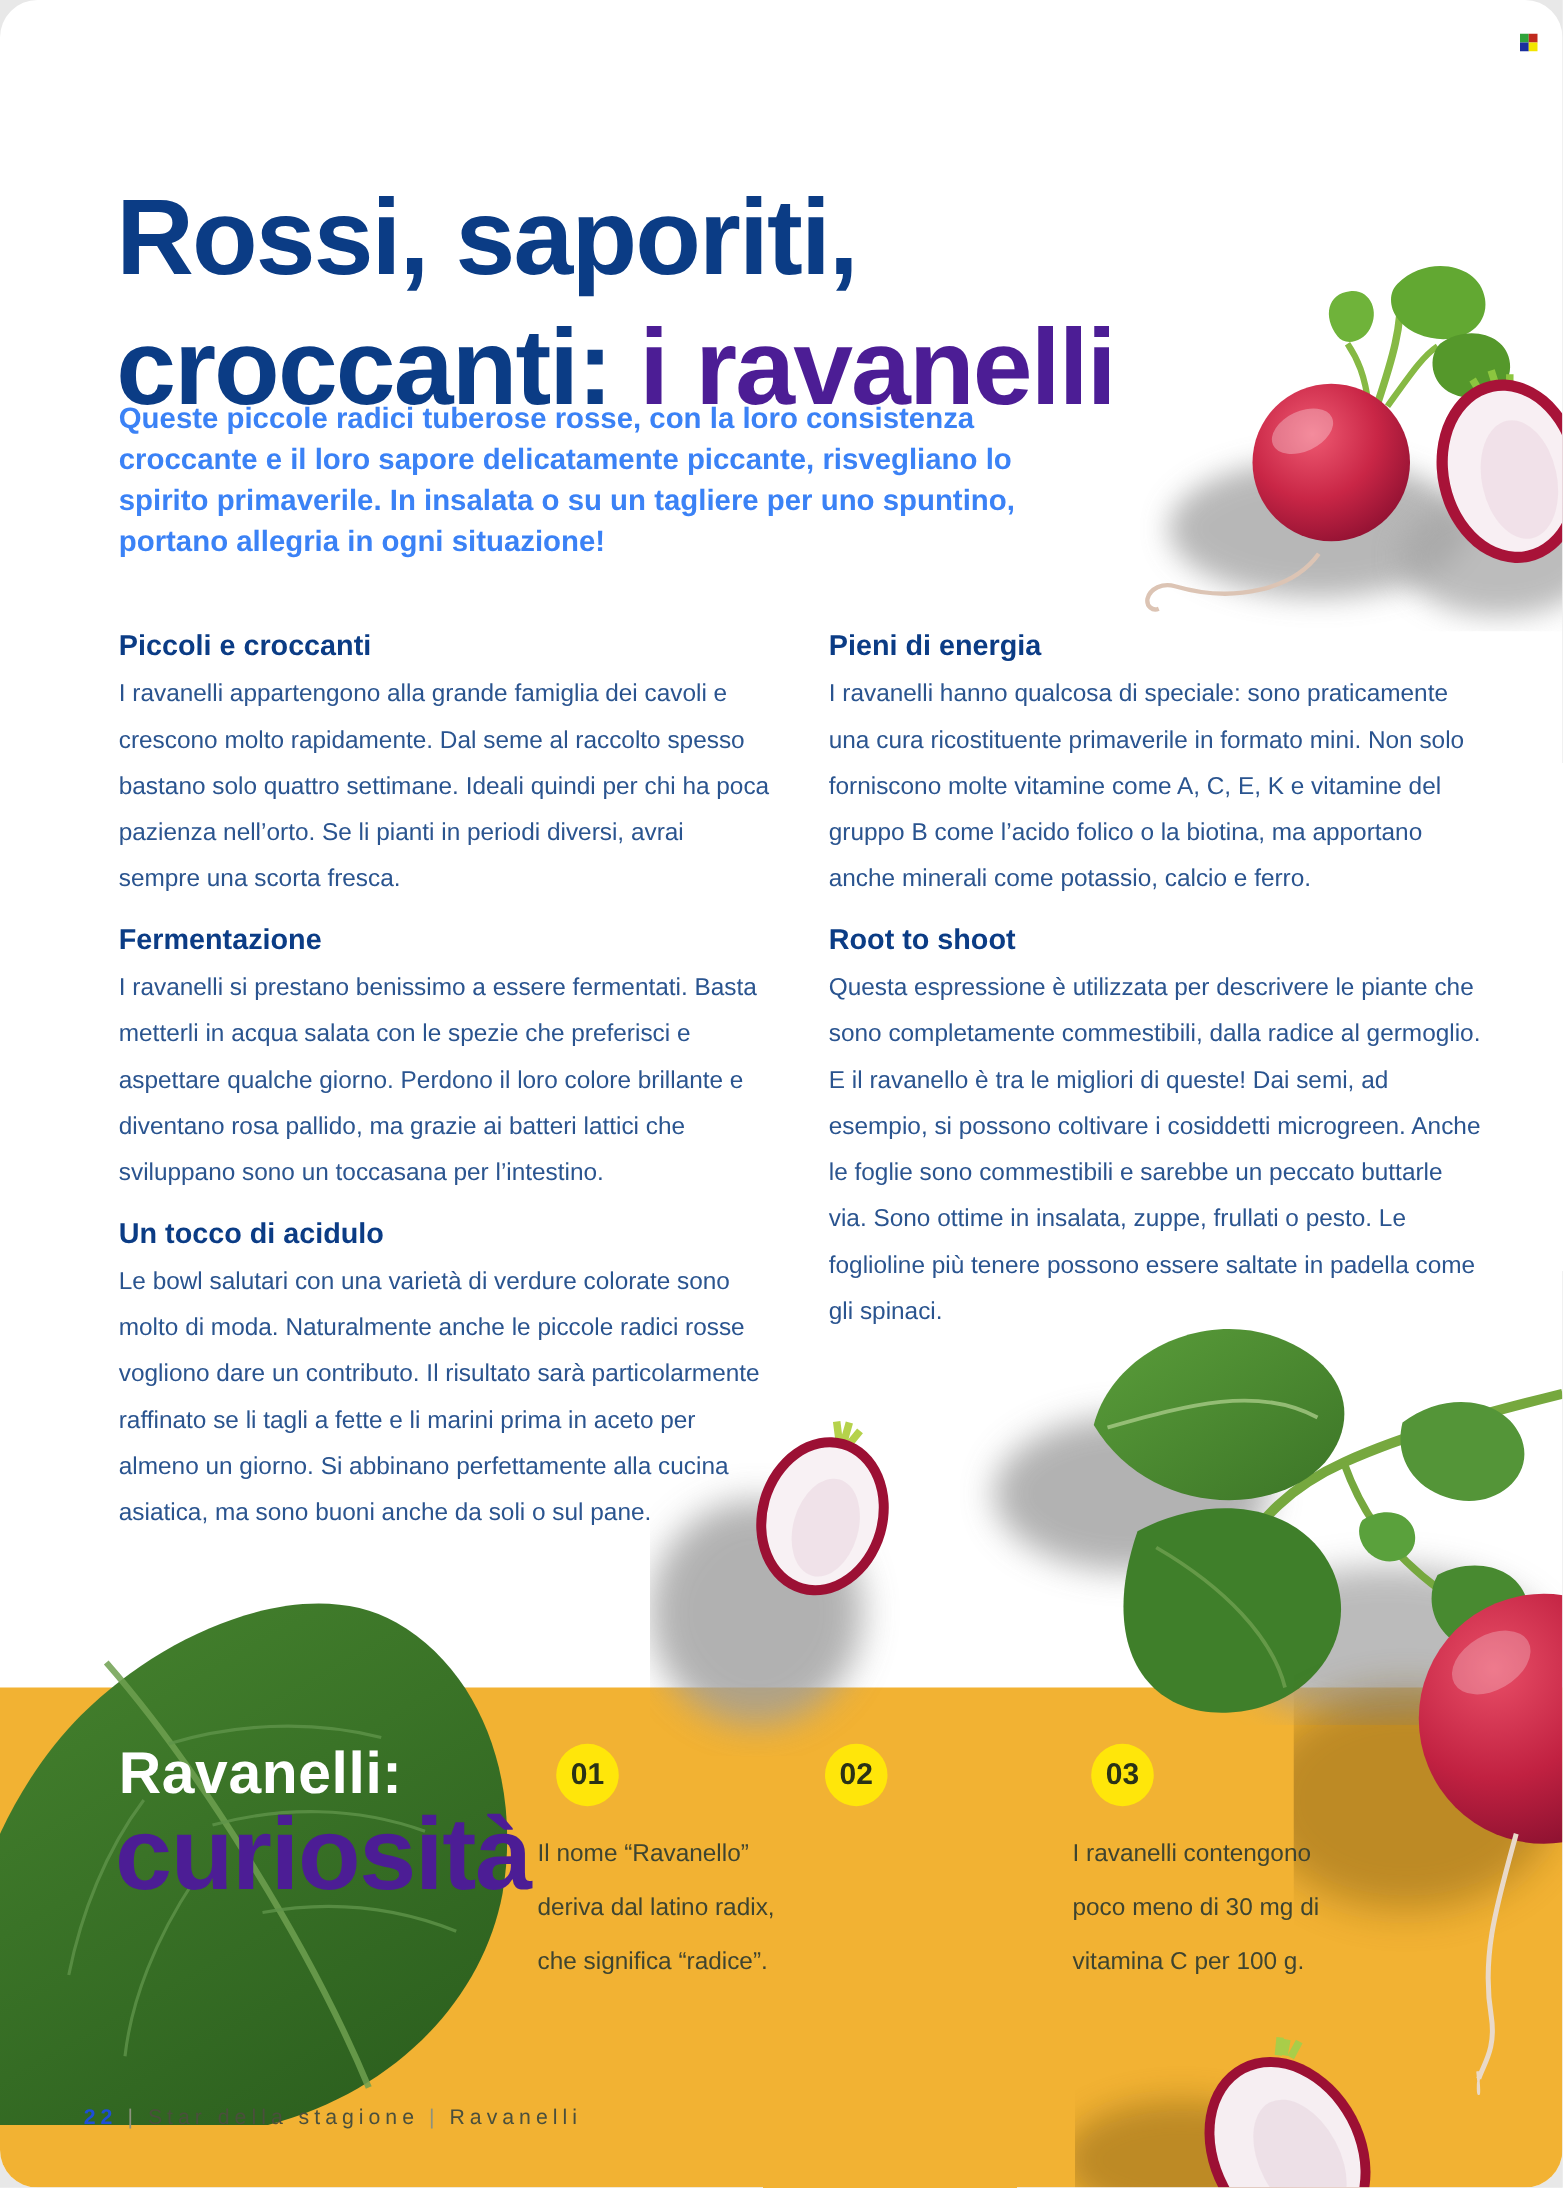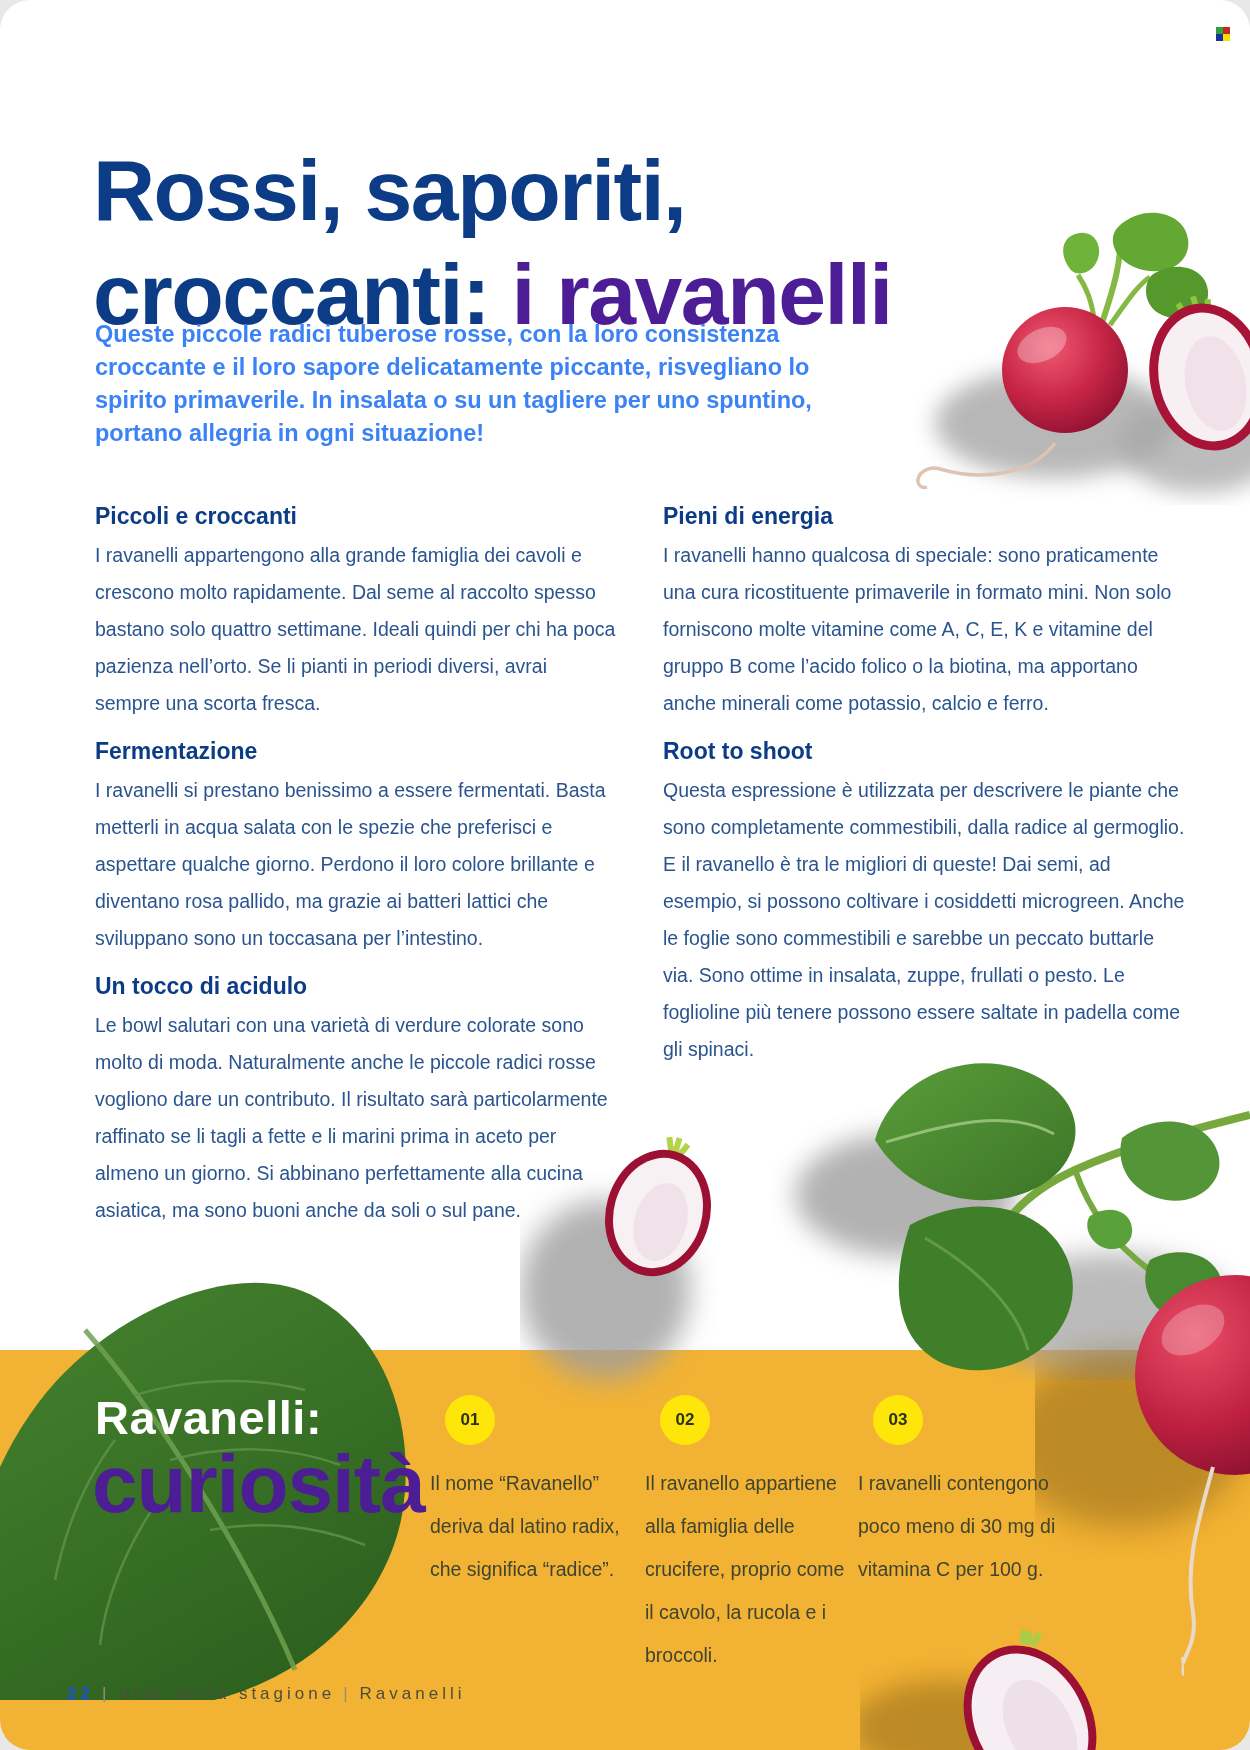--- a/index.html
+++ b/index.html
@@ -42,21 +42,21 @@
   .cur-title{position:absolute;left:92px;top:1438px;font-size:82px;line-height:92px;
     font-weight:800;color:#4c1d95;letter-spacing:-1px;}
 
   
   .cur-col{position:absolute;top:1395px;width:205px;color:#3e4430;}
   .cur-col.c1{left:430px;}
   .cur-col.c2{left:645px;}
   .cur-col.c3{left:858px;}
   .badge{width:50px;height:50px;border-radius:50%;background:#ffe60a;
     margin-left:15px;display:flex;align-items:center;justify-content:center;
-    font-size:17px;font-weight:700;color:#2a3217;}
+    font-size:24px;font-weight:700;color:#2a3217;}
   .cur-text{margin-top:17px;font-size:19.5px;line-height:43px;}
 
   
   .footer{position:absolute;left:55px;top:1684px;font-size:17px;letter-spacing:4px;
     color:#4a4f3c;white-space:nowrap;}
   .footer .pageno{font-weight:700;color:#1d4ed8;margin-left:12px;}
   .footer .sep{color:#8d927e;padding:0 8px;}
 </style>
 </head>
 <body>
@@ -220,21 +220,20 @@
 
   <div class="cur-kicker">Ravanelli:</div>
   <div class="cur-title">curiosità</div>
 
   <div class="cur-col c1">
     <div class="badge">01</div>
     <div class="cur-text">Il nome “Ravanello” deriva dal latino radix, che significa “radice”.</div>
   </div>
   <div class="cur-col c2">
     <div class="badge">02</div>
-    <div class="cur-text">Il ravanello appartiene alla famiglia delle crucifere, proprio come il cavolo, la rucola e i broccoli.</div>
   </div>
   <div class="cur-col c3">
     <div class="badge">03</div>
     <div class="cur-text">I ravanelli contengono poco meno di 30 mg di vitamina C per 100 g.</div>
   </div>
 
   <div class="footer">
     <span class="pageno">22</span><span class="sep">|</span><span>Star della stagione</span><span class="sep">|</span><span>Ravanelli</span>
   </div>
 

